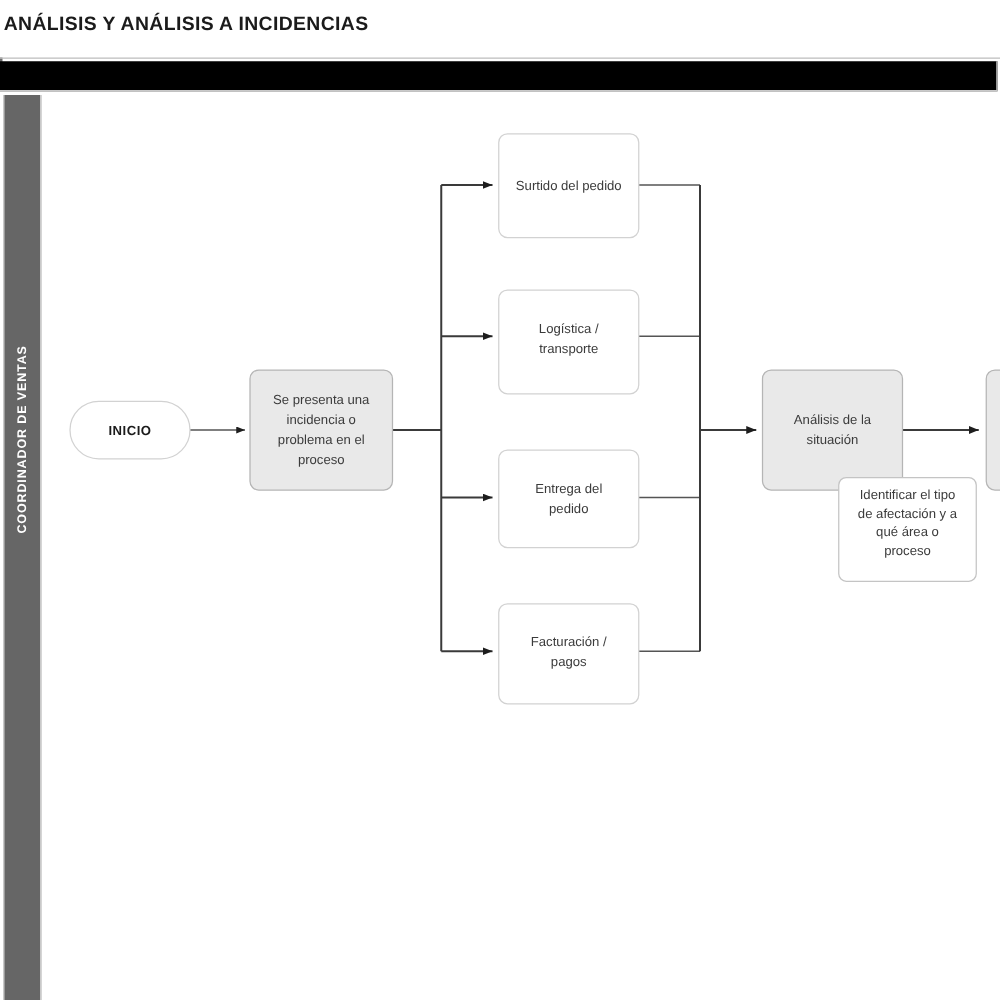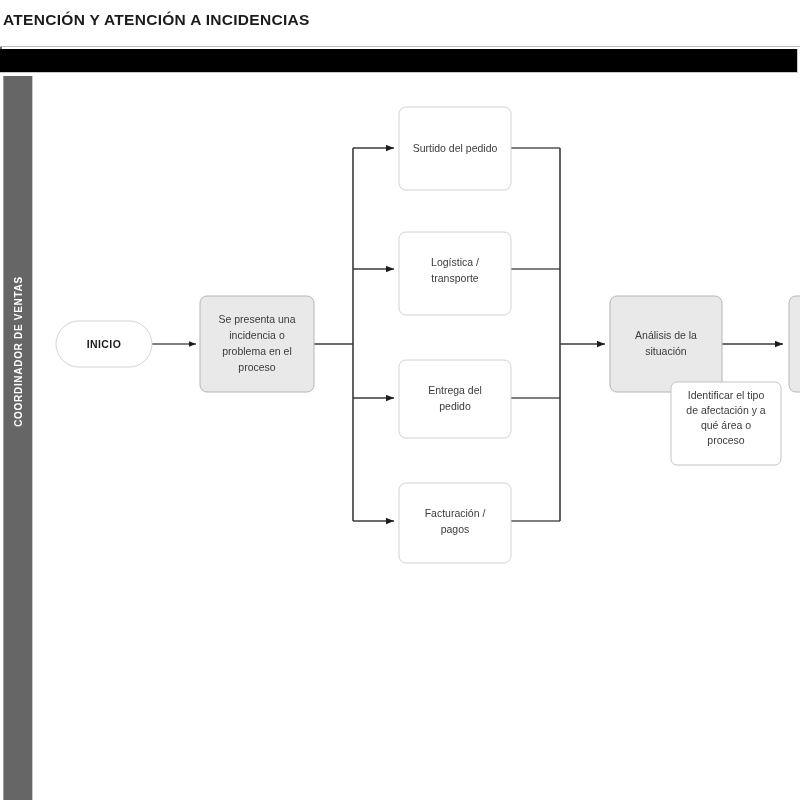--- a/index.html
+++ b/index.html
@@ -112,21 +112,21 @@
   .edge-thin { stroke: #555555; stroke-width: 1.3; fill: none; }
 </style>
 </head>
 <body>
 
 <div id="page">
 
   <div class="doc-border-left"></div>
 
   <div class="title-band">
-    <div class="title-text">ATENCIÓN Y ATENCIÓN A INCIDENCIAS</div>
+    <div class="title-text">ANÁLISIS Y ANÁLISIS A INCIDENCIAS</div>
   </div>
   <div class="title-rule"></div>
   <div class="black-band"></div>
 
   <div class="lane-body"></div>
 
   <div class="lane-strip">
     <div class="lane-label">COORDINADOR DE VENTAS</div>
   </div>
 

